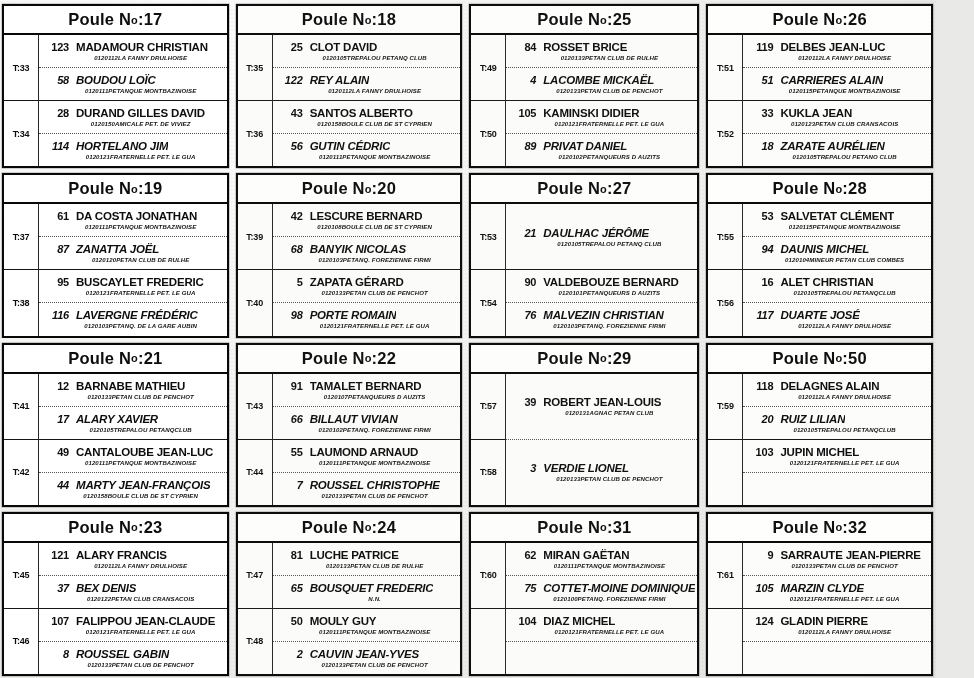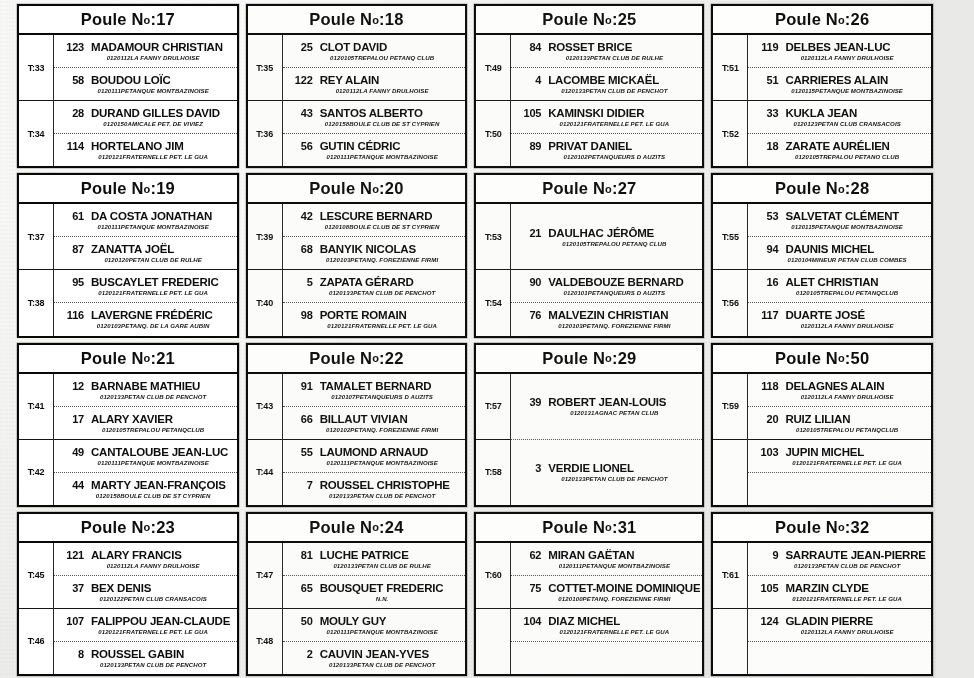--- a/index.html
+++ b/index.html
@@ -11,21 +11,21 @@
     color:#111;
     overflow:hidden;
   }
   
   #sheet{
     position:relative;
     width:936px;height:678px;
     background:
       radial-gradient(circle at 18% 12%, #ffffff 0%, #f4f4f2 48%, #e4e4e1 100%);
     box-sizing:border-box;
-    padding:4px 3px 2px 17px;
+    padding:4px 3px 2px 2px;
   }
   #sheet:before{
     
     content:"";position:absolute;inset:0;
     background:
       repeating-linear-gradient(0deg, rgba(0,0,0,0.025) 0px, rgba(0,0,0,0) 2px, rgba(0,0,0,0.02) 4px),
       repeating-linear-gradient(90deg, rgba(0,0,0,0.02) 0px, rgba(0,0,0,0) 3px);
     pointer-events:none;mix-blend-mode:multiply;
   }
   #grid{
@@ -105,21 +105,21 @@
     letter-spacing:-.2px;
   }
   .pname{
     font-size:11.5px;
     font-weight:bold;
     letter-spacing:-.2px;
     white-space:nowrap;
     overflow:hidden;
   }
   .player.b .pnum,
-  .player.b .pname{}
+  .player.b .pname{font-style:italic;}
   .club{
     text-align:center;
     font-size:6.2px;
     font-weight:bold;
     font-style:italic;
     letter-spacing:.1px;
     white-space:nowrap;
     overflow:hidden;
     padding:1px 4px 0 22px;
     color:#161616;

